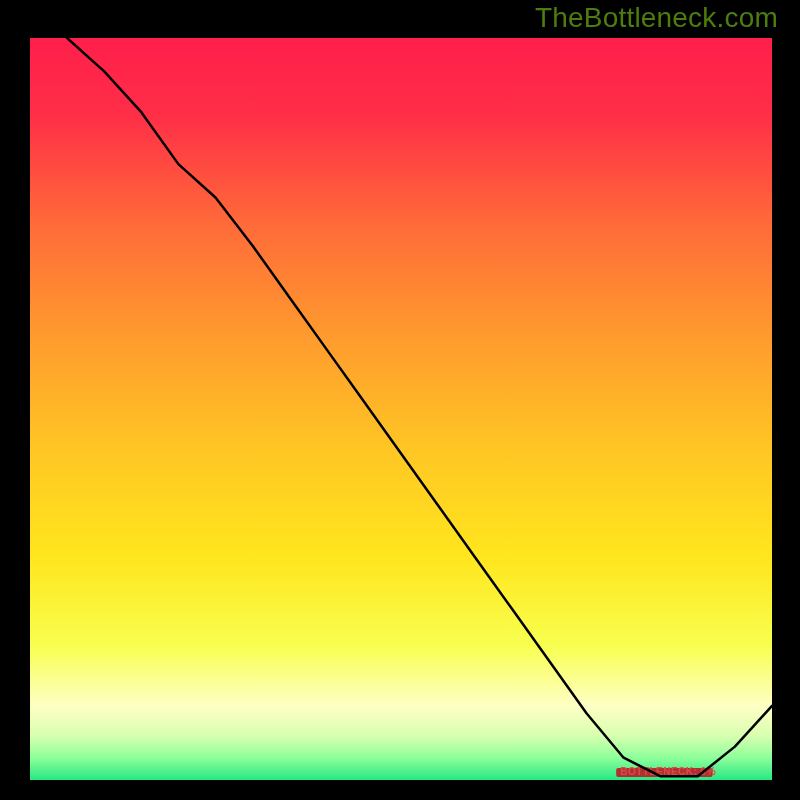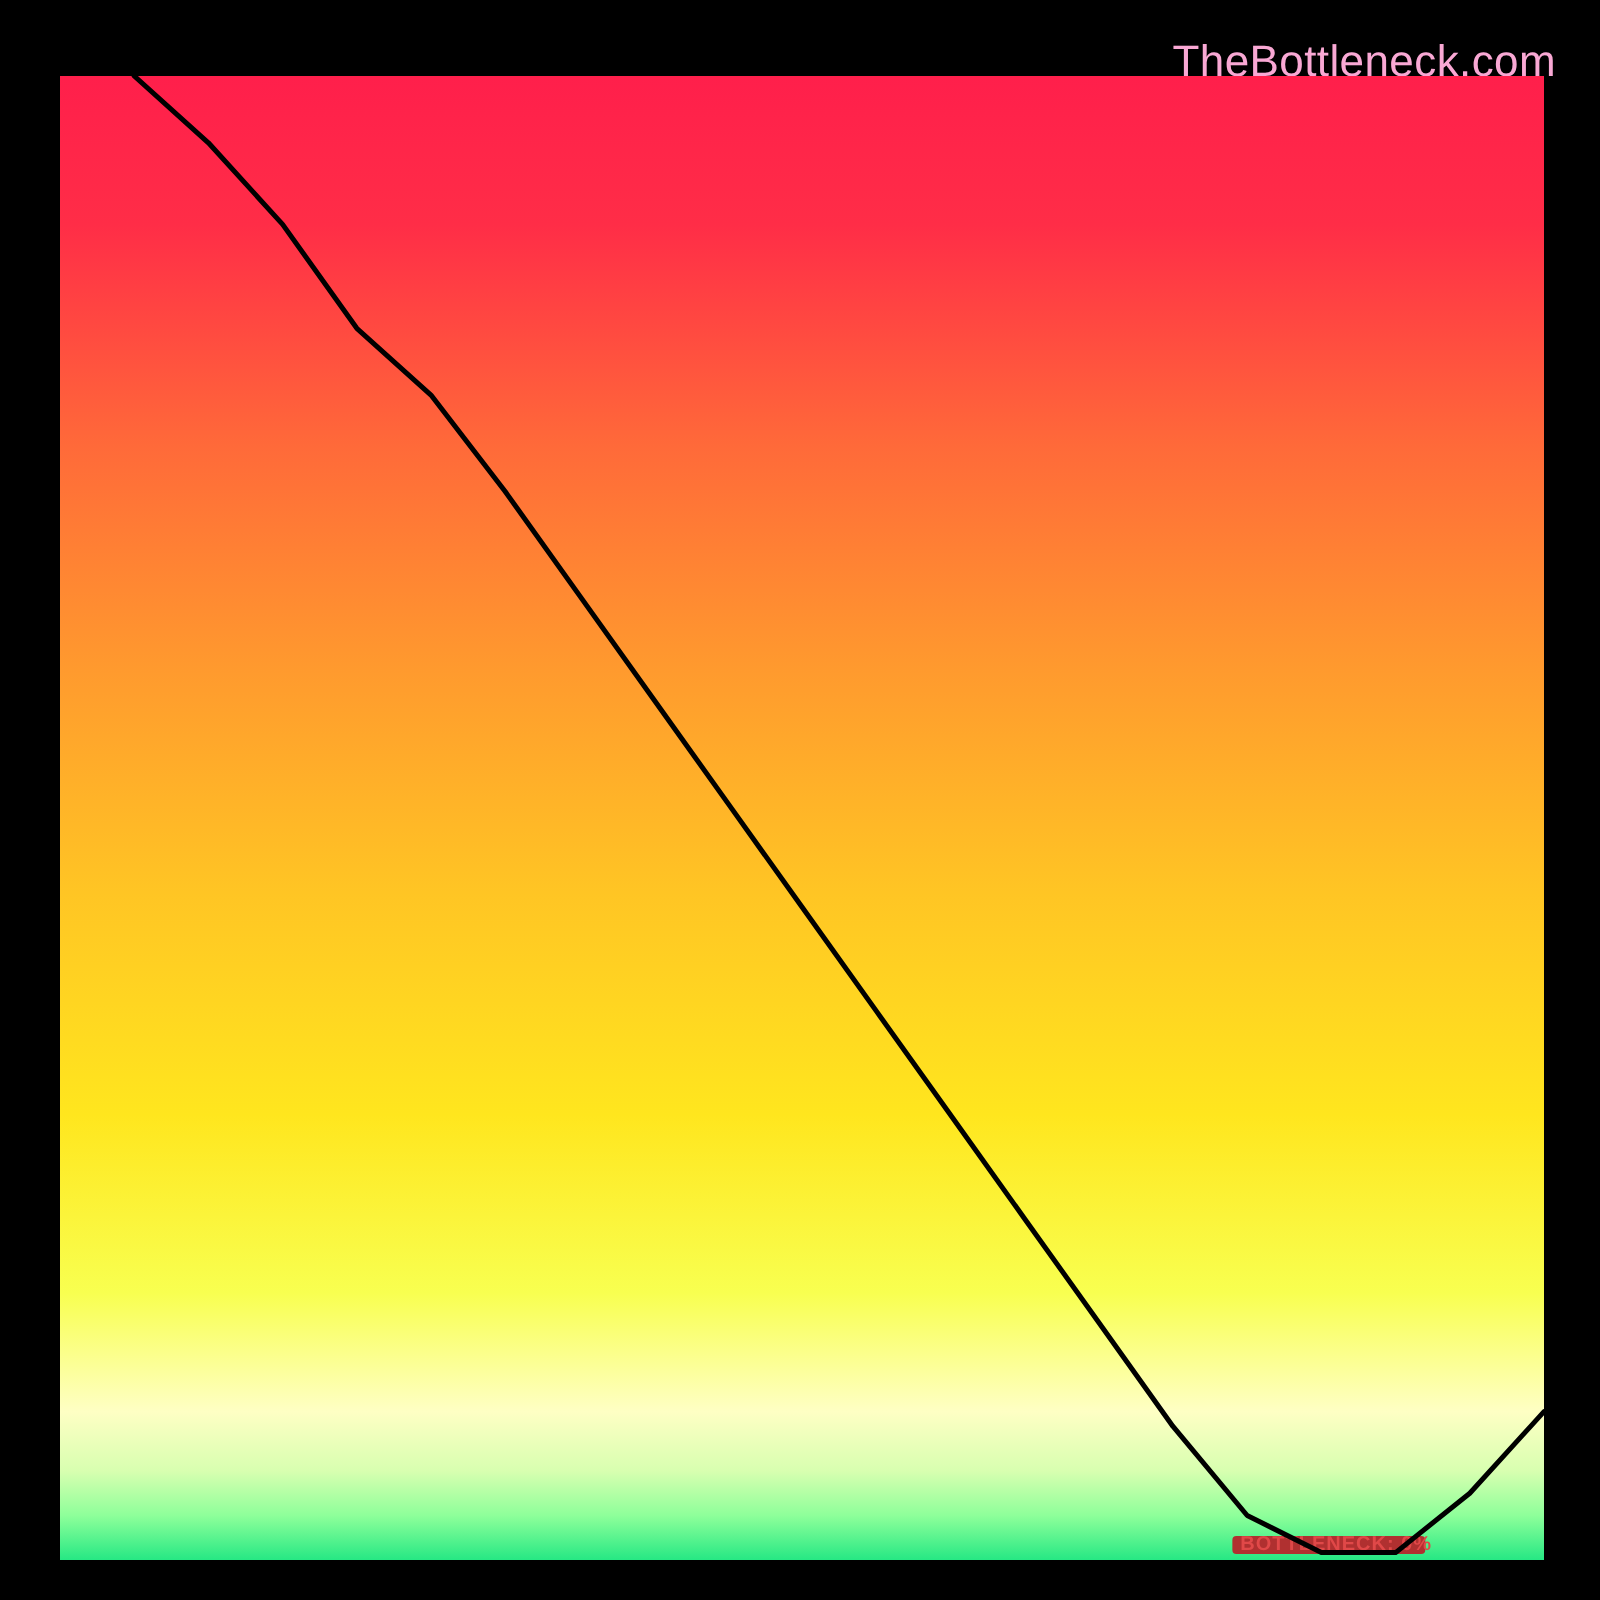--- a/index.html
+++ b/index.html
@@ -10,24 +10,24 @@
     font-family: Arial, Helvetica, sans-serif;
     overflow: hidden;
   }
   .root {
     position: relative;
     width: 800px;
     height: 800px;
   }
   .watermark {
     position: absolute;
-    top: 18px;
+    top: 2px;
     right: 22px;
-    color: #f9a8d4;
-    font-size: 22px;
+    color: #4d7c0f;
+    font-size: 28px;
     font-weight: 500;
     letter-spacing: 0.2px;
   }
   .plot-wrap {
     position: absolute;
     top: 38px;
     left: 30px;
     width: 742px;
     height: 742px;
   }

